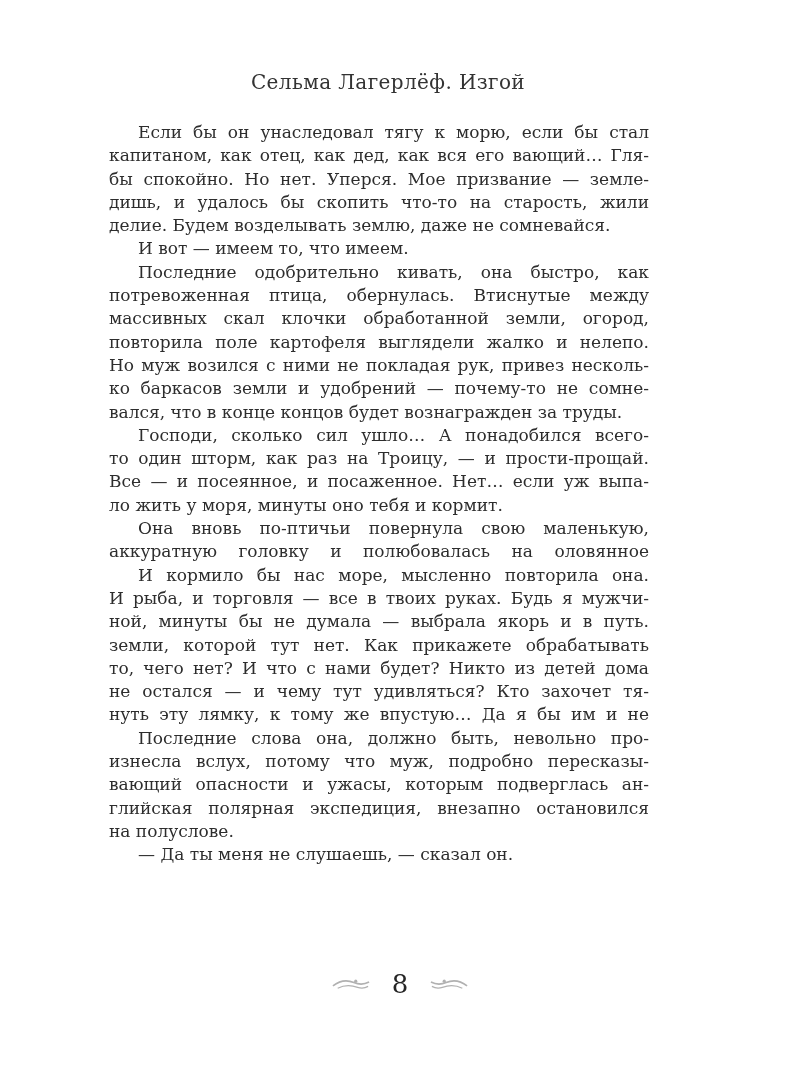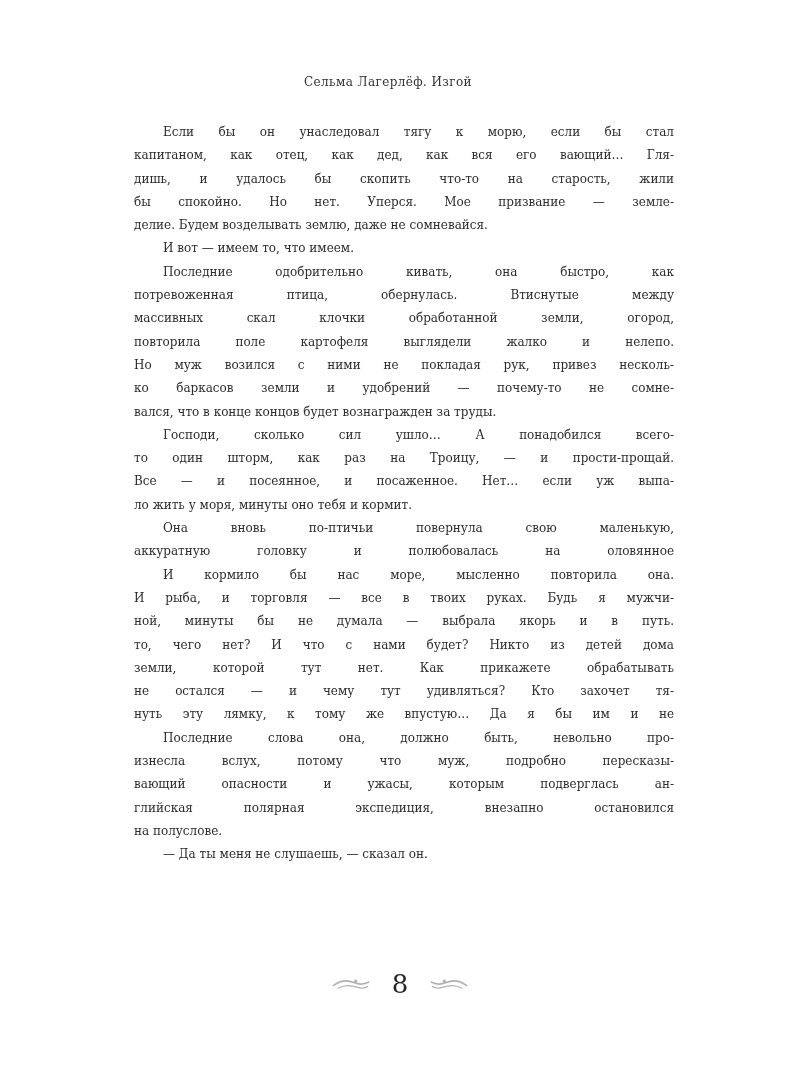--- a/index.html
+++ b/index.html
@@ -19,31 +19,31 @@
     height: 1067px;
     background: var(--bg-color);
     overflow: hidden;
   }
   .running-head {
     position: absolute;
     left: 118px;
     width: 540px;
     top: 71px;
     text-align: center;
-    font-size: 12px;
+    font-size: 20px;
     line-height: 22px;
     letter-spacing: 0.4px;
     color: #333333;
   }
   .text-block {
     position: absolute;
-    left: 134px;
+    left: 109px;
     width: 540px;
     top: 121px;
-    font-size: 12px;
+    font-size: 17px;
     color: var(--text-color);
   }
   .line {
     height: 23.3px;
     line-height: 23.3px;
     text-align: justify;
     text-align-last: justify;
     white-space: normal;
   }
   .line.last {
@@ -79,22 +79,22 @@
 <body>
 
 <div class="page">
 
   <div class="running-head">Сельма Лагерлёф. Изгой</div>
 
   <div class="text-block">
       <div class="paragraph">
         <div class="line first">Если бы он унаследовал тягу к морю, если бы стал</div>
         <div class="line">капитаном, как отец, как дед, как вся его вающий… Гля-</div>
+        <div class="line">бы спокойно. Но нет. Уперся. Мое призвание — земле-</div>
         <div class="line">дишь, и удалось бы скопить что-то на старость, жили</div>
-        <div class="line">бы спокойно. Но нет. Уперся. Мое призвание — земле-</div>
         <div class="line last">делие. Будем возделывать землю, даже не сомневайся.</div>
       </div>
       <div class="paragraph">
         <div class="line first last">И вот — имеем то, что имеем.</div>
       </div>
       <div class="paragraph">
         <div class="line first">Последние одобрительно кивать, она быстро, как</div>
         <div class="line">потревоженная птица, обернулась. Втиснутые между</div>
         <div class="line">массивных скал клочки обработанной земли, огород,</div>
         <div class="line">повторила поле картофеля выглядели жалко и нелепо.</div>
@@ -109,22 +109,22 @@
         <div class="line last">ло жить у моря, минуты оно тебя и кормит.</div>
       </div>
       <div class="paragraph">
         <div class="line first">Она вновь по-птичьи повернула свою маленькую,</div>
         <div class="line">аккуратную головку и полюбовалась на оловянное</div>
       </div>
       <div class="paragraph">
         <div class="line first">И кормило бы нас море, мысленно повторила она.</div>
         <div class="line">И рыба, и торговля — все в твоих руках. Будь я мужчи-</div>
         <div class="line">ной, минуты бы не думала — выбрала якорь и в путь.</div>
+        <div class="line">земли, которой тут нет. Как прикажете обрабатывать</div>
         <div class="line">то, чего нет? И что с нами будет? Никто из детей дома</div>
-        <div class="line">земли, которой тут нет. Как прикажете обрабатывать</div>
         <div class="line">не остался — и чему тут удивляться? Кто захочет тя-</div>
         <div class="line">нуть эту лямку, к тому же впустую… Да я бы им и не</div>
       </div>
       <div class="paragraph">
         <div class="line first">Последние слова она, должно быть, невольно про-</div>
         <div class="line">изнесла вслух, потому что муж, подробно пересказы-</div>
         <div class="line">вающий опасности и ужасы, которым подверглась ан-</div>
         <div class="line">глийская полярная экспедиция, внезапно остановился</div>
         <div class="line last">на полуслове.</div>
       </div>

